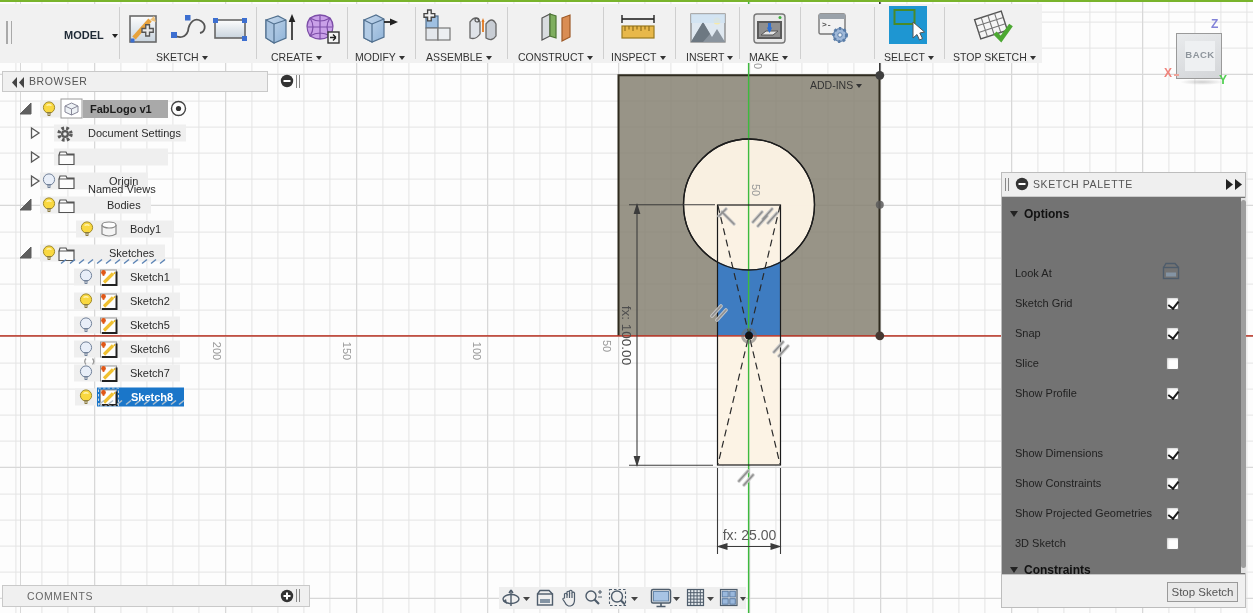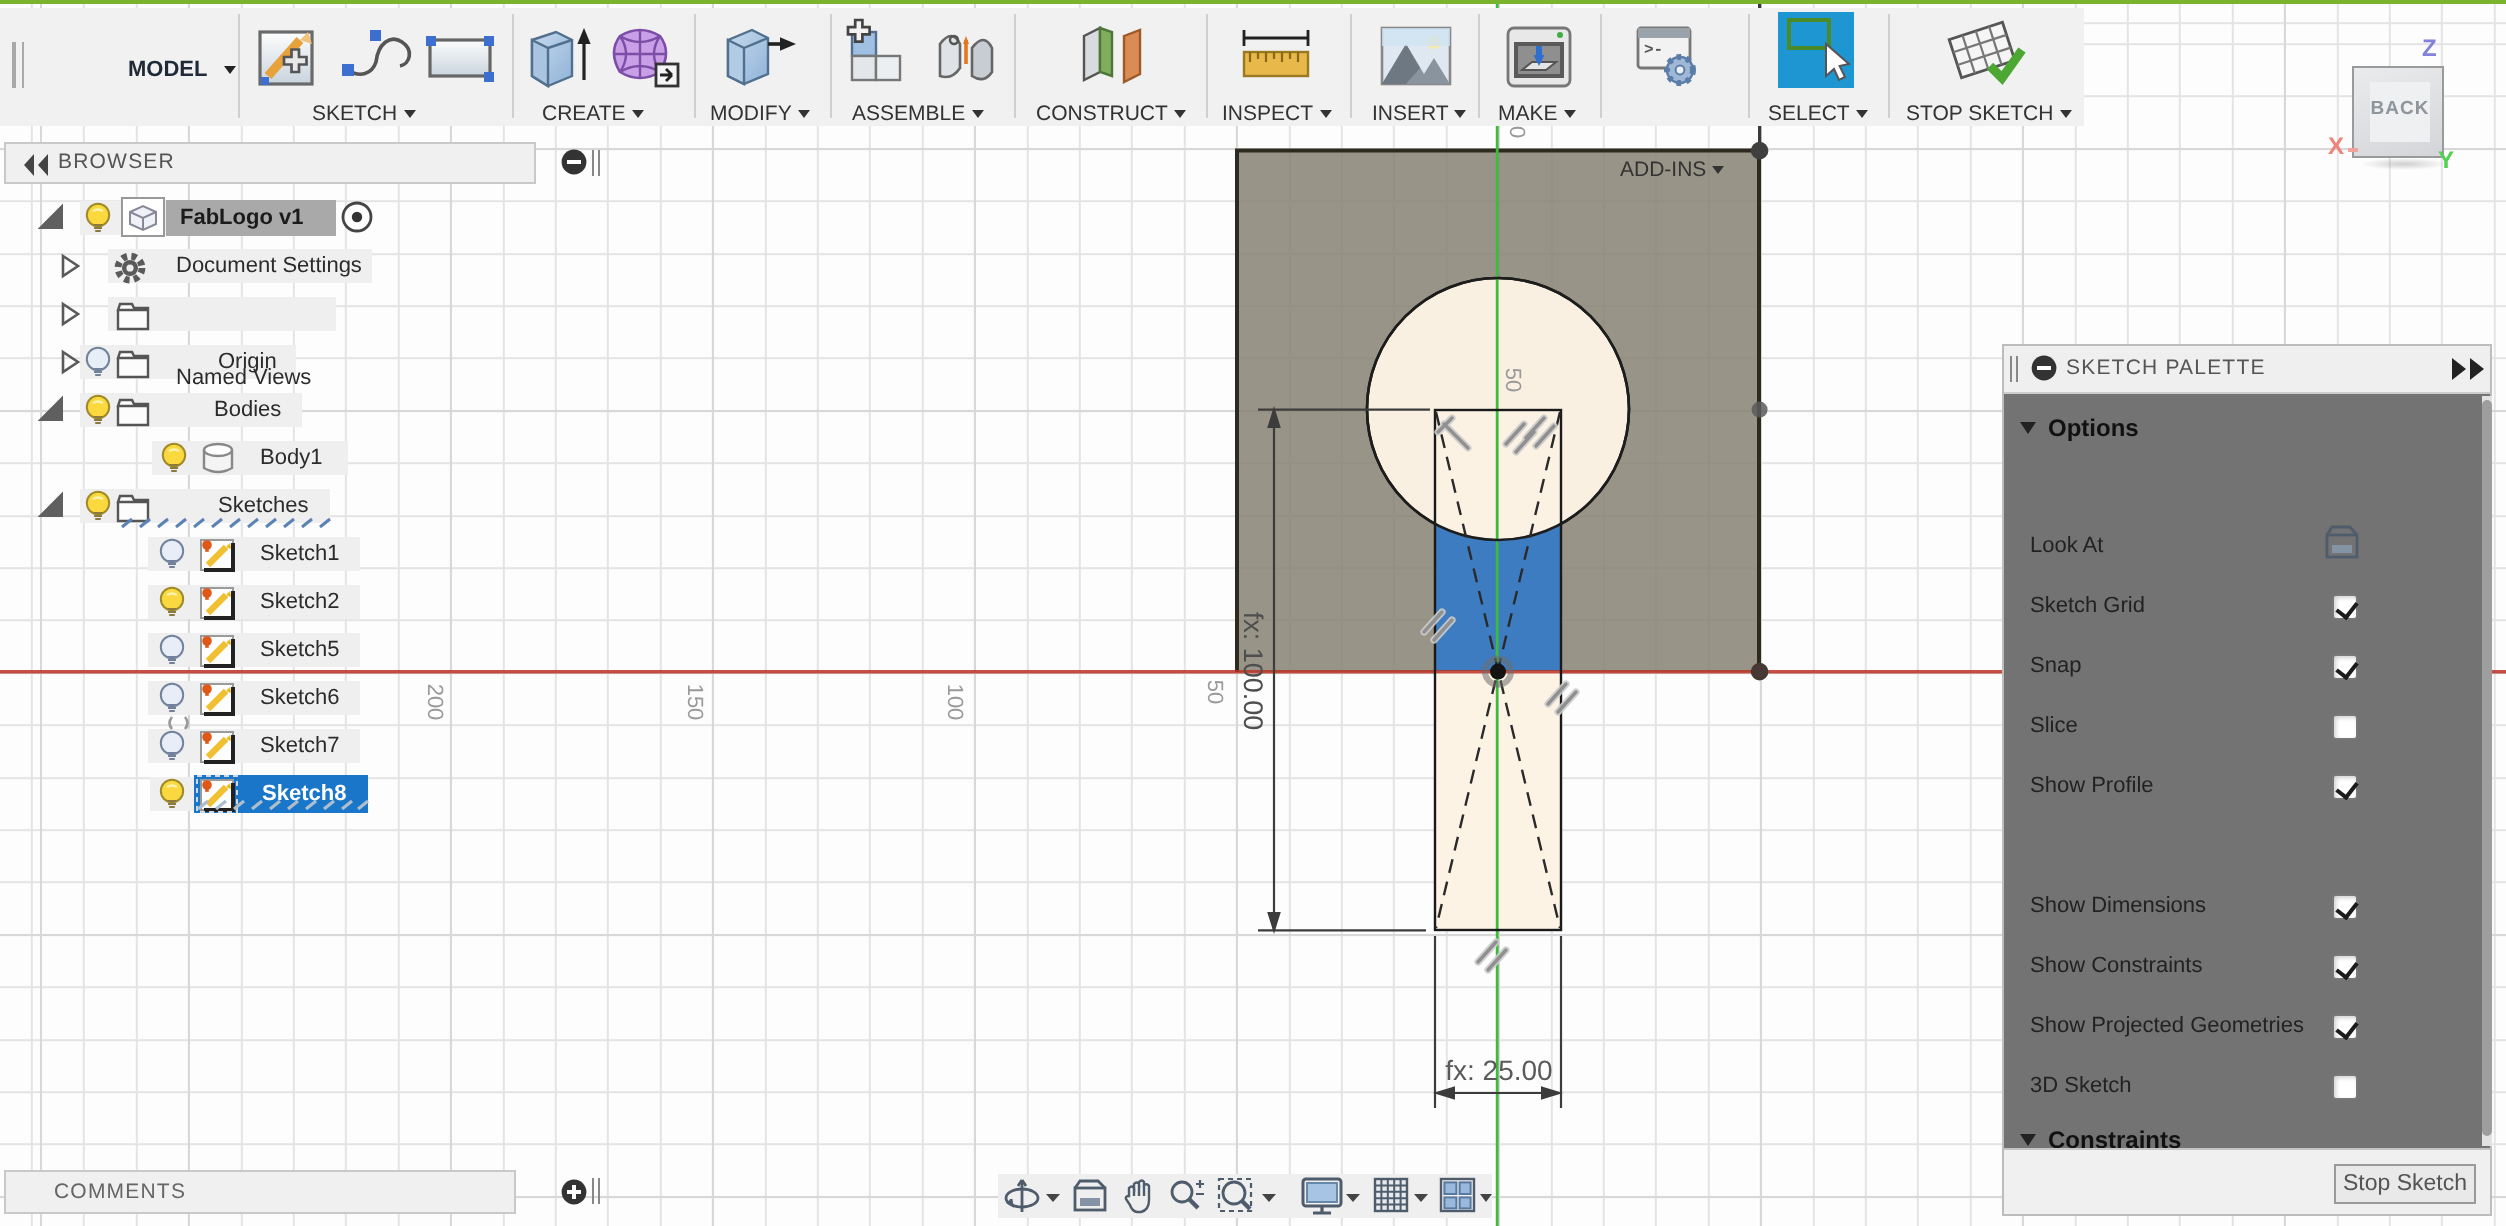--- a/index.html
+++ b/index.html
@@ -29,21 +29,21 @@
 
 #palette { position:absolute; left:1001px; top:172px; width:245px; height:436px; background:#737373; border:1px solid #bdbdbd; z-index:32; }
 #palhdr { position:absolute; left:0; top:0; width:243px; height:24px; background:#efefef; border-bottom:1px solid #ccc; }
 .palrow { position:absolute; left:0; width:243px; height:30px; }
 .paltxt { position:absolute; left:13px; top:8px; font-size:11px; color:#222; }
 .cb { position:absolute; left:163.5px; top:8px; width:13px; height:13px; background:#fff; border:1px solid #787878; border-radius:2px; box-shadow:inset 1px 1px 2px rgba(0,0,0,0.18); }
 .cbc::after { content:""; position:absolute; left:3px; top:0.5px; width:5px; height:8px; border-right:2px solid #1c1c1c; border-bottom:2px solid #1c1c1c; transform:rotate(38deg); }
 .sechdr { position:absolute; left:8px; font-weight:bold; font-size:12px; color:#111; }
 .sectri { display:inline-block; width:0; height:0; border-left:4.5px solid transparent; border-right:4.5px solid transparent; border-top:6px solid #222; margin-right:6px; vertical-align:1px; }
 
-#comments { position:absolute; left:2px; top:585px; width:256px; height:22px; background:#f0f0f0; border:1px solid #c9c9c9; z-index:32; }
+#comments { position:absolute; left:2px; top:585px; width:308px; height:22px; background:#f0f0f0; border:1px solid #c9c9c9; z-index:32; }
 #navbar { position:absolute; left:499px; top:587px; width:247px; height:22px; background:#efefef; z-index:32; }
 #viewcube { position:absolute; left:1176px; top:33px; width:46px; height:46px; background:linear-gradient(160deg,#e9ebed,#d3d5d8); border:1px solid #9a9a9a; z-index:20; }
 .axlbl { position:absolute; font-weight:bold; font-size:11px; z-index:21; }
 </style>
 </head>
 <body>
 <div id="stage">
   <div id="grid"></div>
 
   <div class="coord" style="left:208px; top:345px;">200</div>

